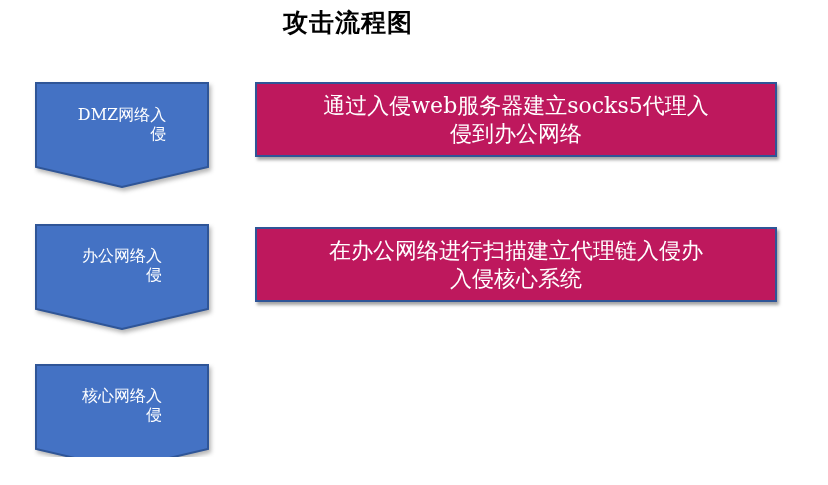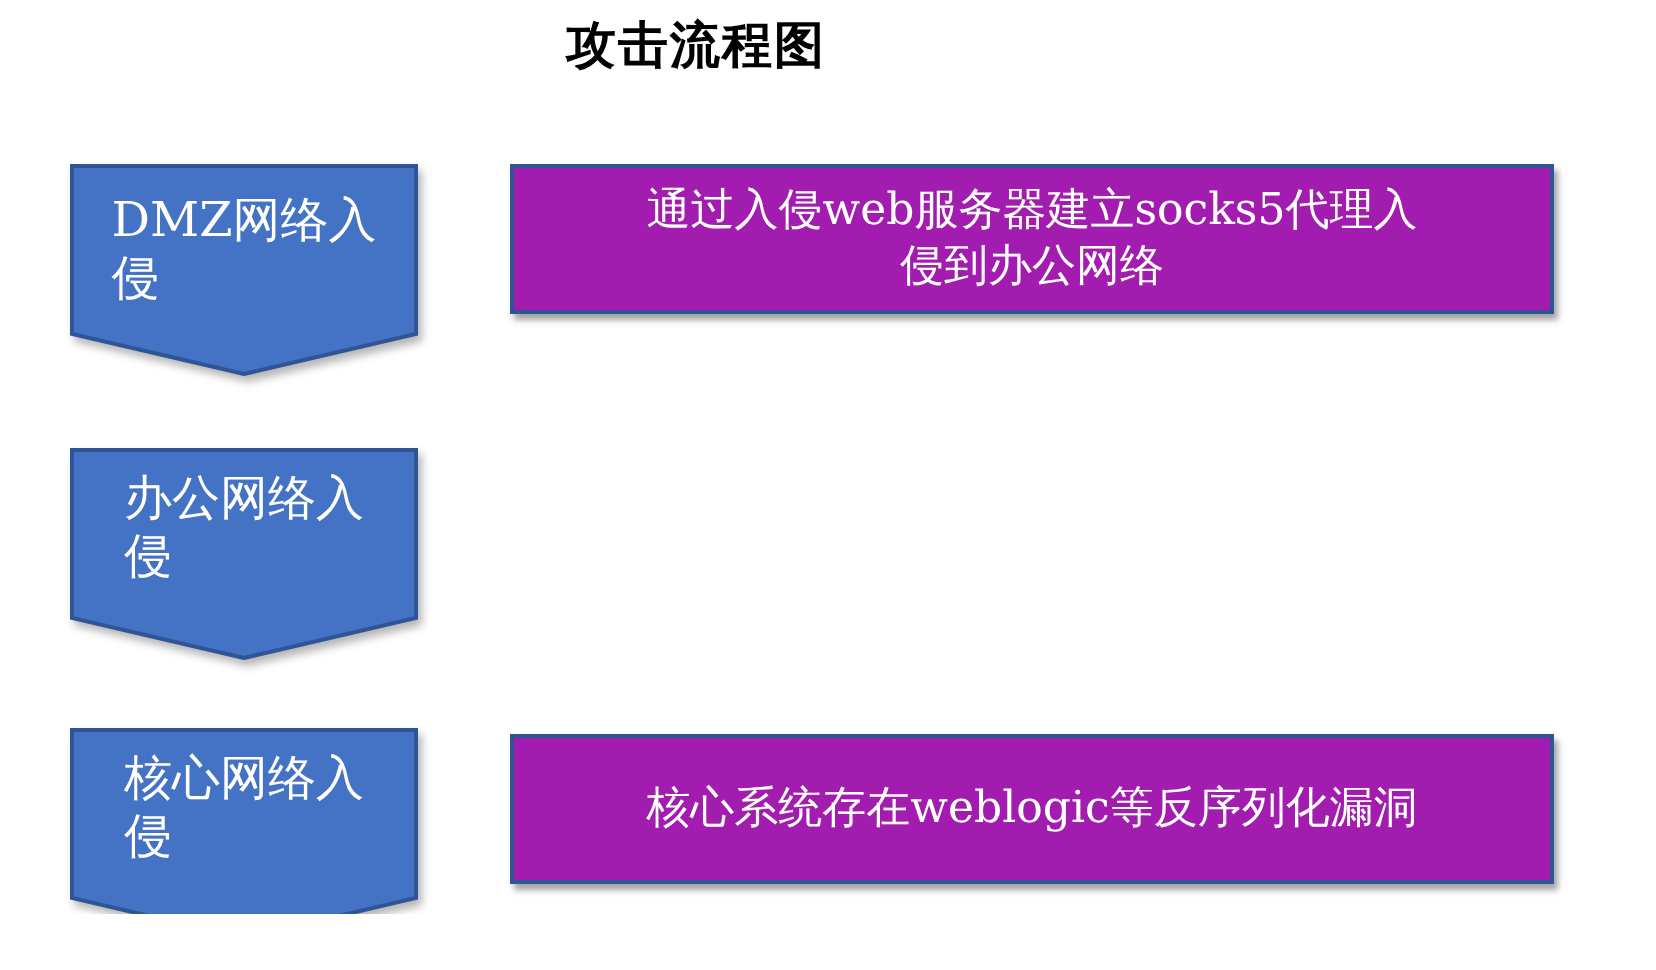--- a/index.html
+++ b/index.html
@@ -43,35 +43,35 @@
   }
   .chevron-label {
     position: absolute;
     left: 0;
     top: 0;
     width: 174px;
     height: 85px;
     display: flex;
     align-items: center;
     justify-content: center;
-    text-align: left;
+    text-align: right;
     color: #ffffff;
-    font-size: 24px;
+    font-size: 16px;
     line-height: 1.18;
     white-space: pre-line;
   }
   .chevron-1 { top: 82px; }
   .chevron-2 { top: 224px; font-family: Liberation Mono, monospace; }
   .chevron-3 { top: 364px; font-family: Liberation Mono, monospace; }
   .desc-box {
     position: absolute;
     left: 255px;
     width: 518px;
     height: 71px;
-    background: #a21caf;
+    background: #be185d;
     border: 2px solid #2F5597;
     box-shadow: 2px 3px 3px rgba(90, 90, 90, 0.55);
     display: flex;
     align-items: center;
     justify-content: center;
   }
   .desc-text {
     width: 100%;
     text-align: center;
     color: #ffffff;
@@ -102,25 +102,26 @@
 侵到办公网络</div>
   </div>
 
   <div class="chevron chevron-2">
     <svg viewBox="0 0 174 106" aria-hidden="true">
       <polygon points="1,1 173,1 173,85 87,105 1,85" fill="#4472C4" stroke="#2F5597" stroke-width="2"></polygon>
     </svg>
     <div class="chevron-label">办公网络入
 侵</div>
   </div>
+  <div class="desc-box desc-box-2">
+    <div class="desc-text">在办公网络进行扫描建立代理链入侵办
+入侵核心系统</div>
+  </div>
 
   <div class="chevron chevron-3">
     <svg viewBox="0 0 174 106" aria-hidden="true">
       <polygon points="1,1 173,1 173,85 87,105 1,85" fill="#4472C4" stroke="#2F5597" stroke-width="2"></polygon>
     </svg>
     <div class="chevron-label">核心网络入
 侵</div>
   </div>
-  <div class="desc-box desc-box-3">
-    <div class="desc-text">核心系统存在weblogic等反序列化漏洞</div>
-  </div>
 
 </div>
 
 </body></html>

